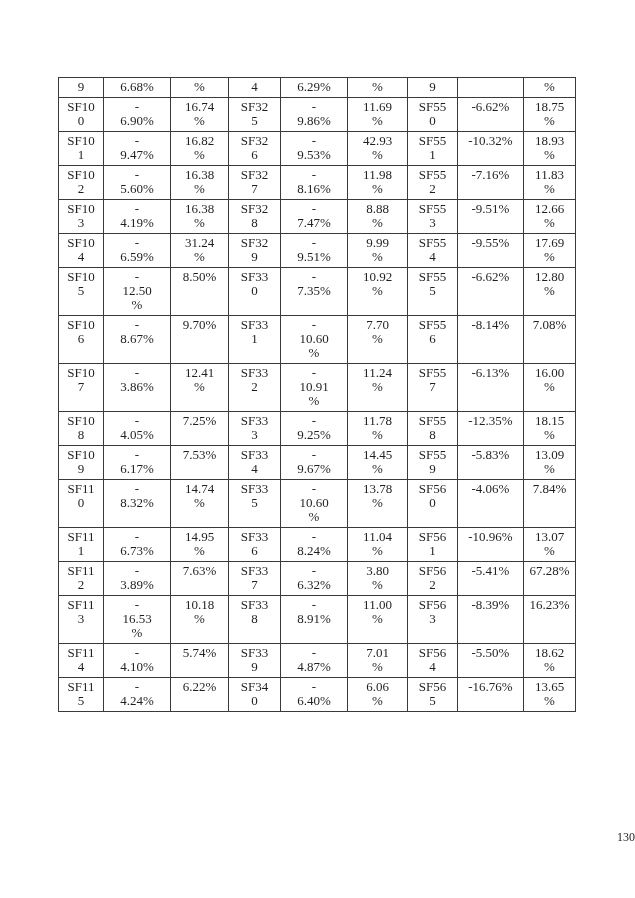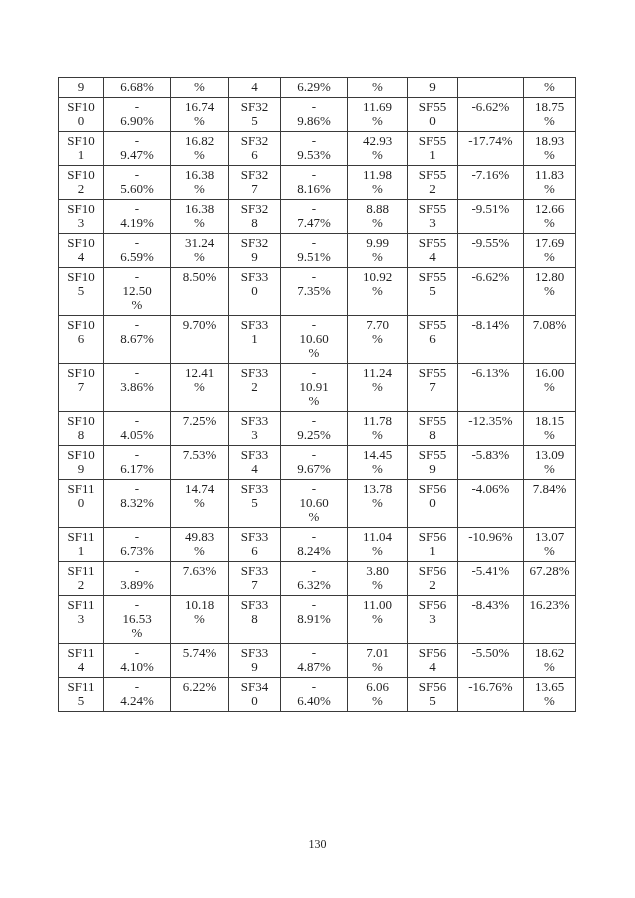--- a/index.html
+++ b/index.html
@@ -32,24 +32,23 @@
     font-size: 13px;
     line-height: 14px;
     white-space: pre-line;
     overflow: hidden;
   }
   .page-number {
     position: absolute;
     left: 0;
     top: 830px;
     width: 100%;
-    text-align: center;
+    text-align: right;
     font-size: 12px;
     line-height: 14px;
-    margin-top: 7px;
   }
 </style>
 </head>
 <body>
 
 <div class="page">
 
   <table class="data-table">
     <colgroup>
       <col style="width:45px">
@@ -101,21 +100,21 @@
           <td>16.82
 %</td>
           <td>SF32
 6</td>
           <td>-
 9.53%</td>
           <td>42.93
 %</td>
           <td>SF55
 1</td>
-          <td>-17.74%</td>
+          <td>-10.32%</td>
           <td>18.93
 %</td>
         </tr>
         <tr>
           <td>SF10
 2</td>
           <td>-
 5.60%</td>
           <td>16.38
 %</td>
@@ -279,21 +278,21 @@
           <td>SF56
 0</td>
           <td>-4.06%</td>
           <td>7.84%</td>
         </tr>
         <tr>
           <td>SF11
 1</td>
           <td>-
 6.73%</td>
-          <td>49.83
+          <td>14.95
 %</td>
           <td>SF33
 6</td>
           <td>-
 8.24%</td>
           <td>11.04
 %</td>
           <td>SF56
 1</td>
           <td>-10.96%</td>
@@ -326,21 +325,21 @@
           <td>10.18
 %</td>
           <td>SF33
 8</td>
           <td>-
 8.91%</td>
           <td>11.00
 %</td>
           <td>SF56
 3</td>
-          <td>-8.43%</td>
+          <td>-8.39%</td>
           <td>16.23%</td>
         </tr>
         <tr>
           <td>SF11
 4</td>
           <td>-
 4.10%</td>
           <td>5.74%</td>
           <td>SF33
 9</td>

